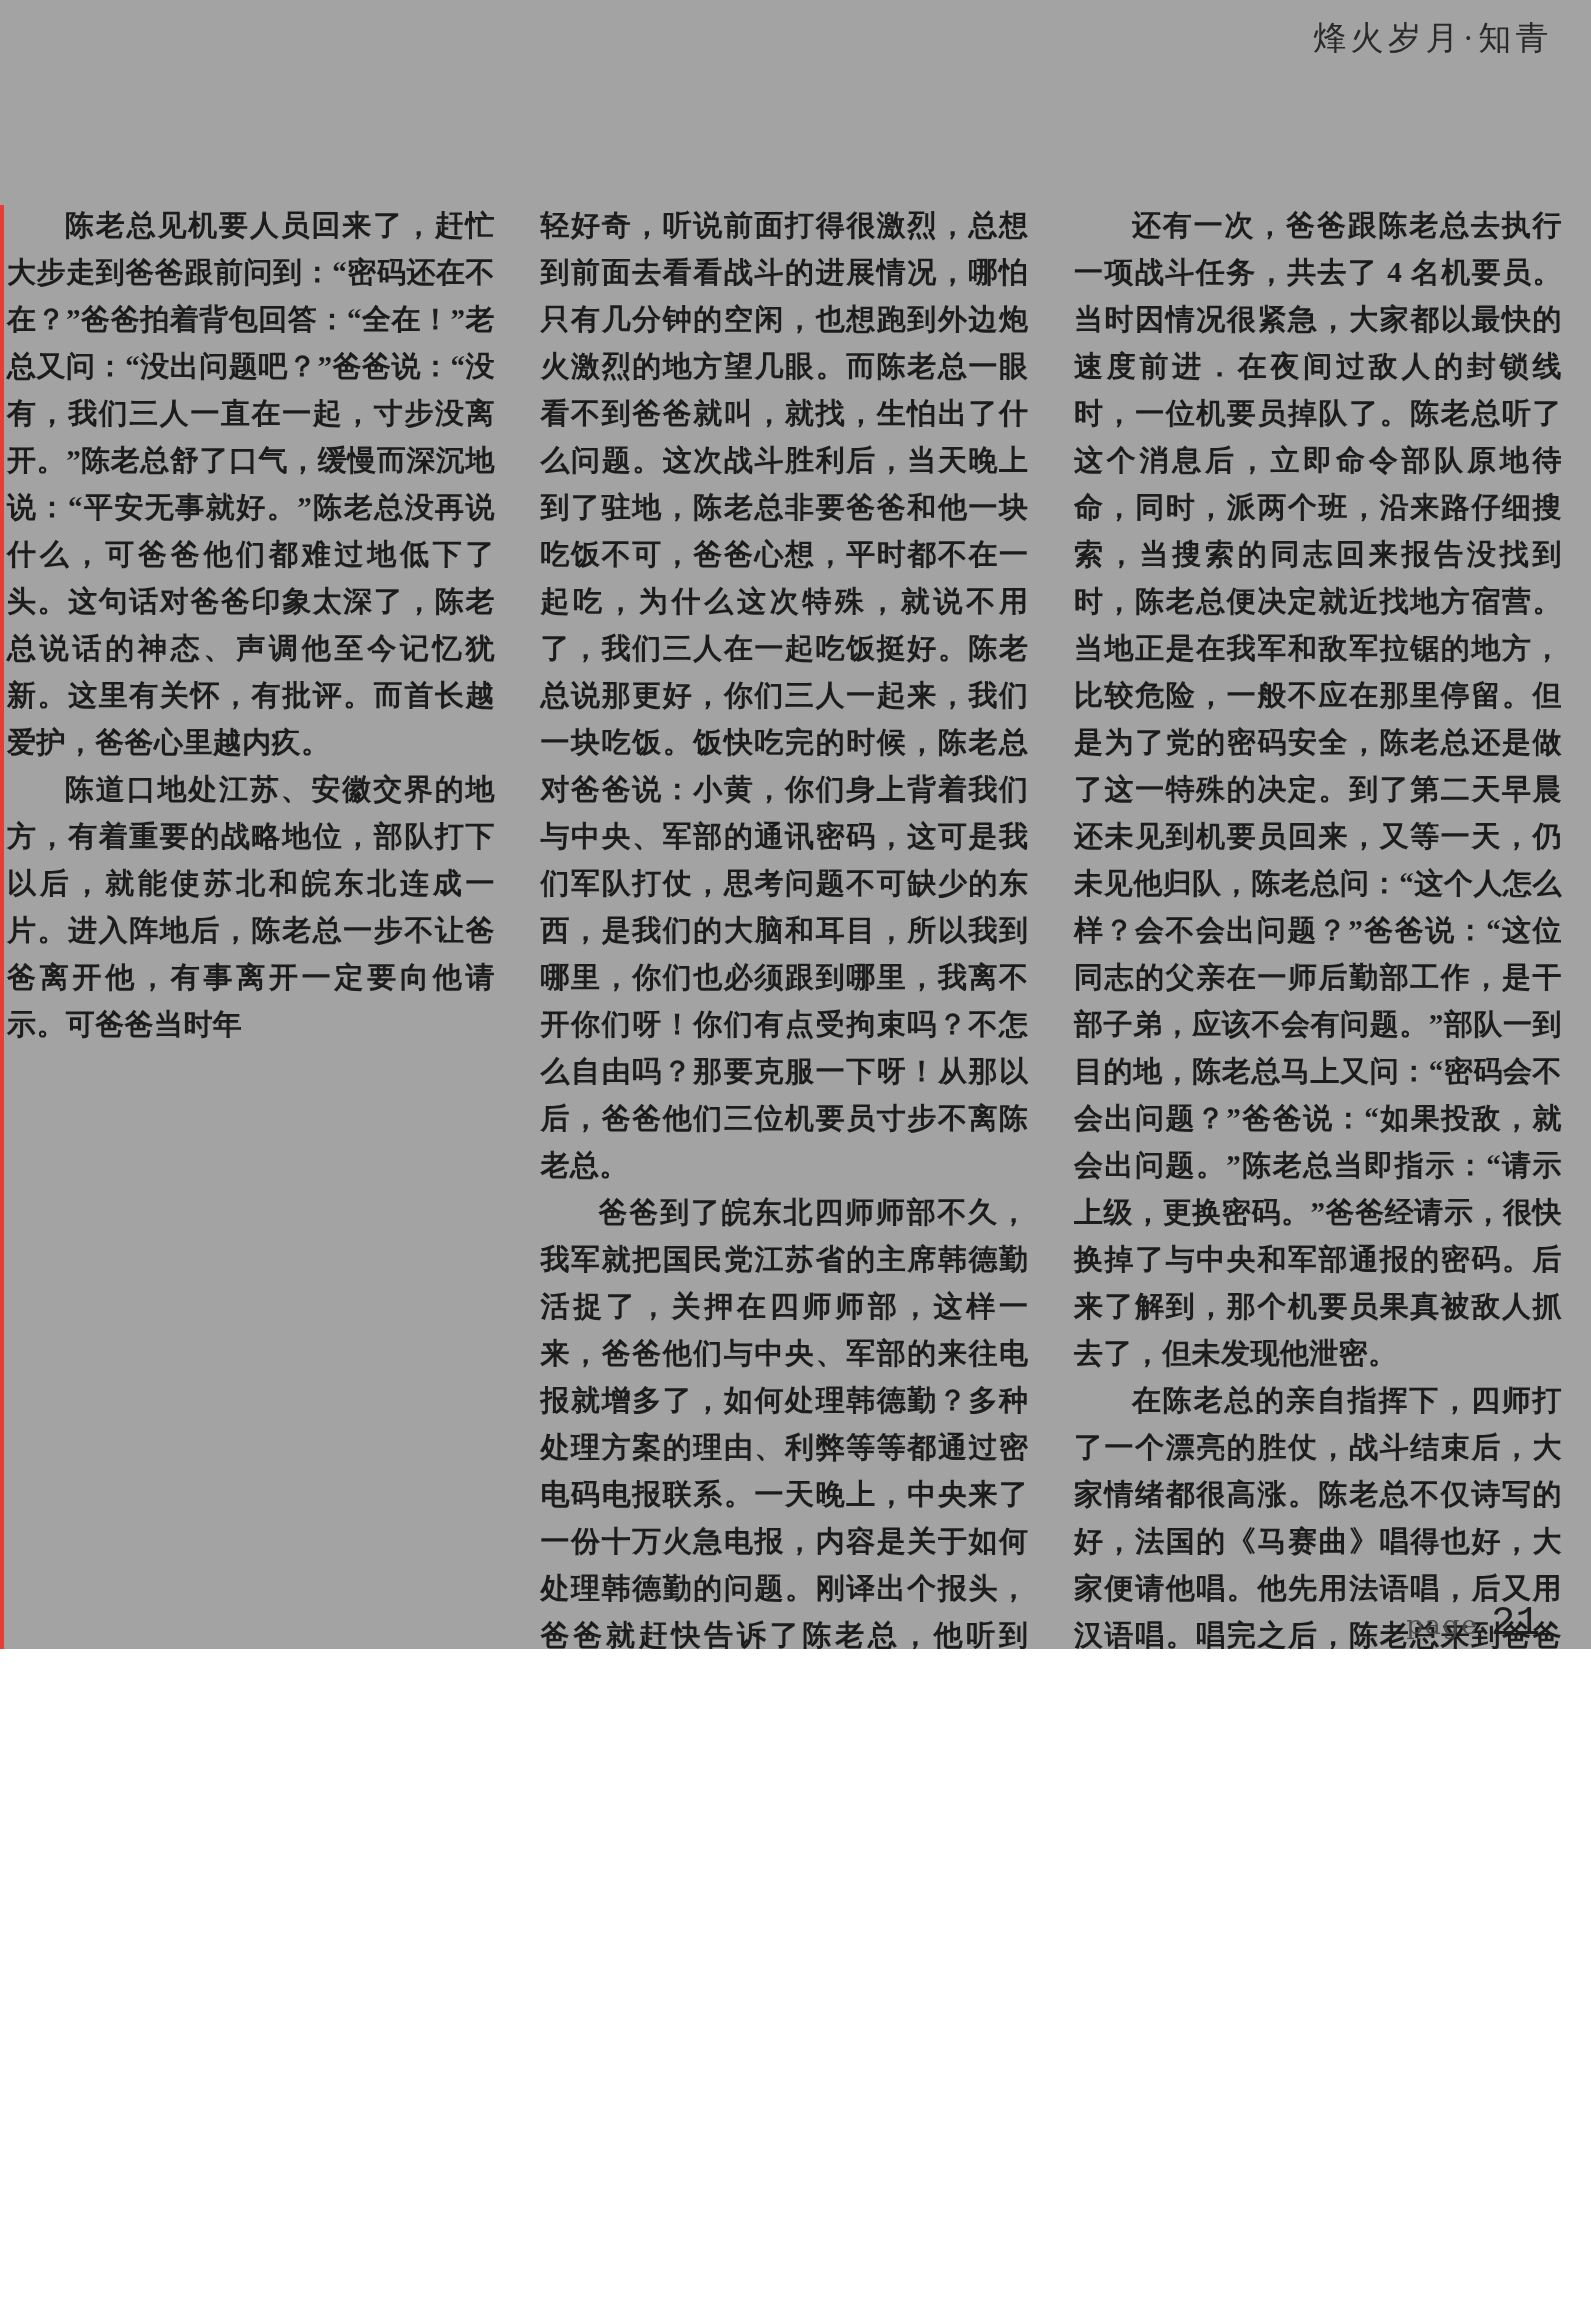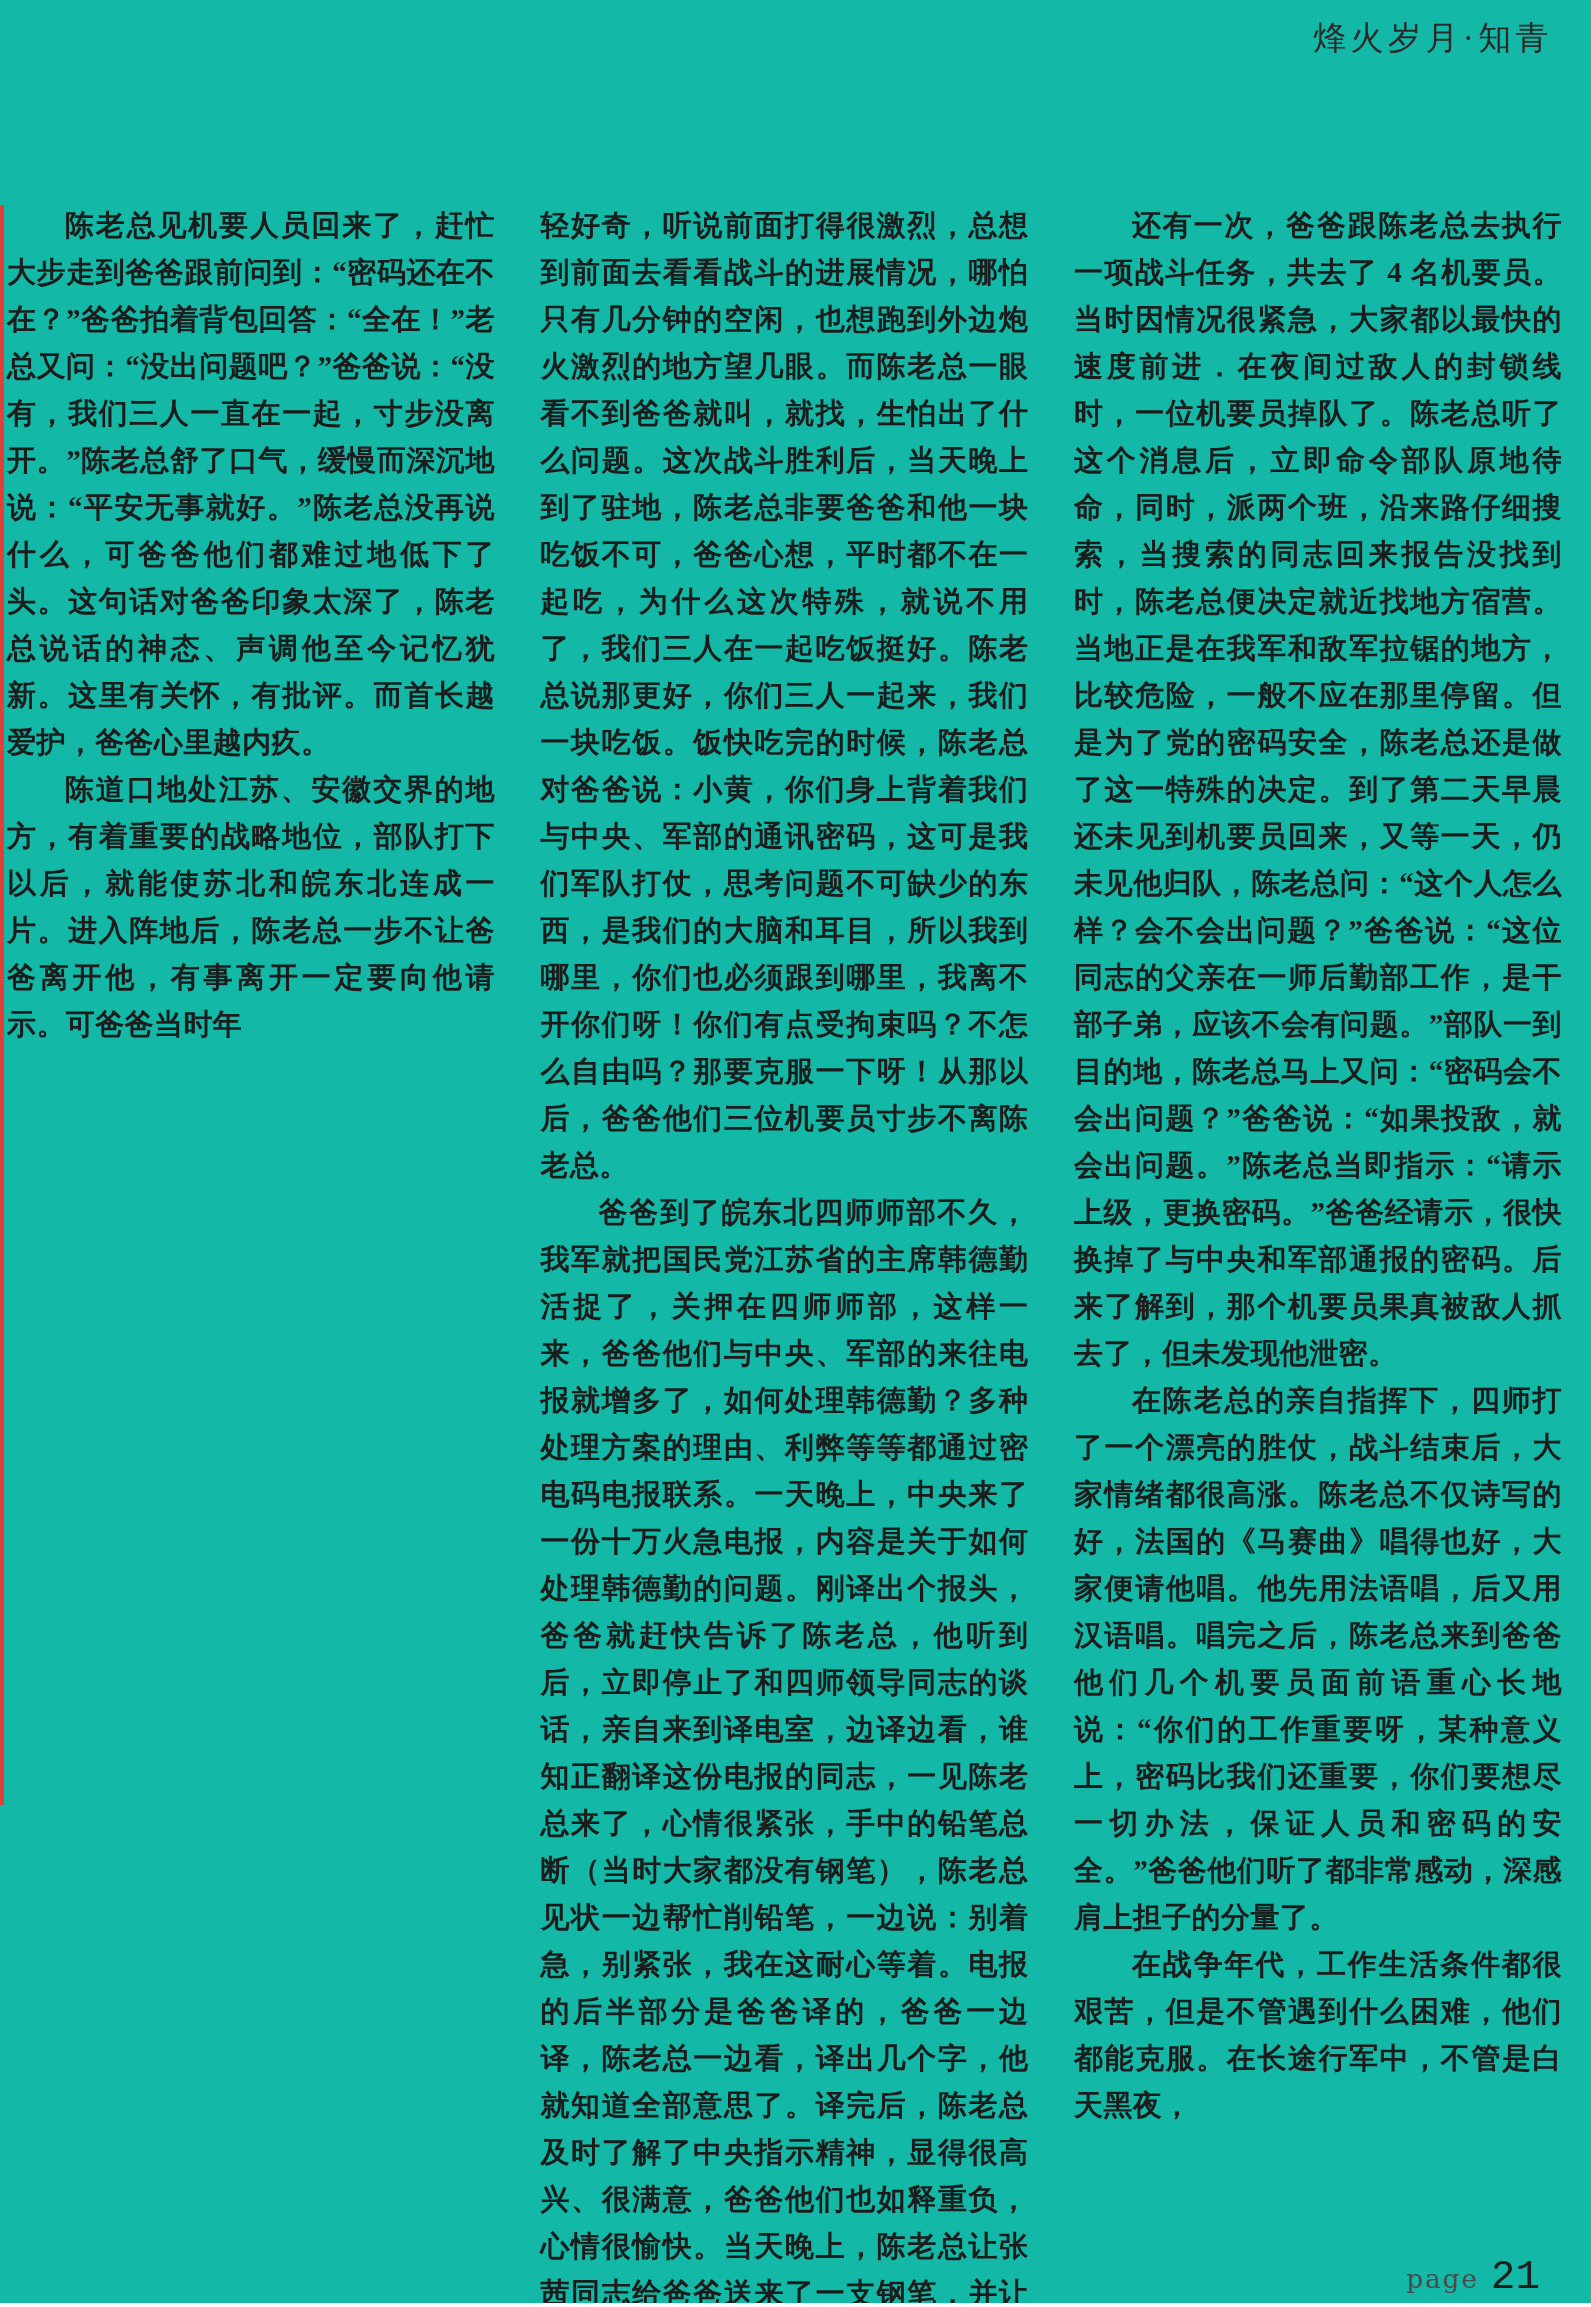--- a/index.html
+++ b/index.html
@@ -3,22 +3,22 @@
 <meta charset="utf-8">
 <style>
   html, body {
     margin: 0;
     padding: 0;
     background: #ffffff;
   }
   .page {
     position: relative;
     width: 1591px;
-    height: 2303px;
-    background: #14b8a6;
+    height: 1649px;
+    background: #a3a3a3;
     overflow: hidden;
     font-family: "Liberation Serif", "DejaVu Serif", serif;
     color: #1c1c1c;
   }
   .red-edge {
     position: absolute;
     left: 0;
     top: 205px;
     width: 4.4px;
     height: 1600px;

